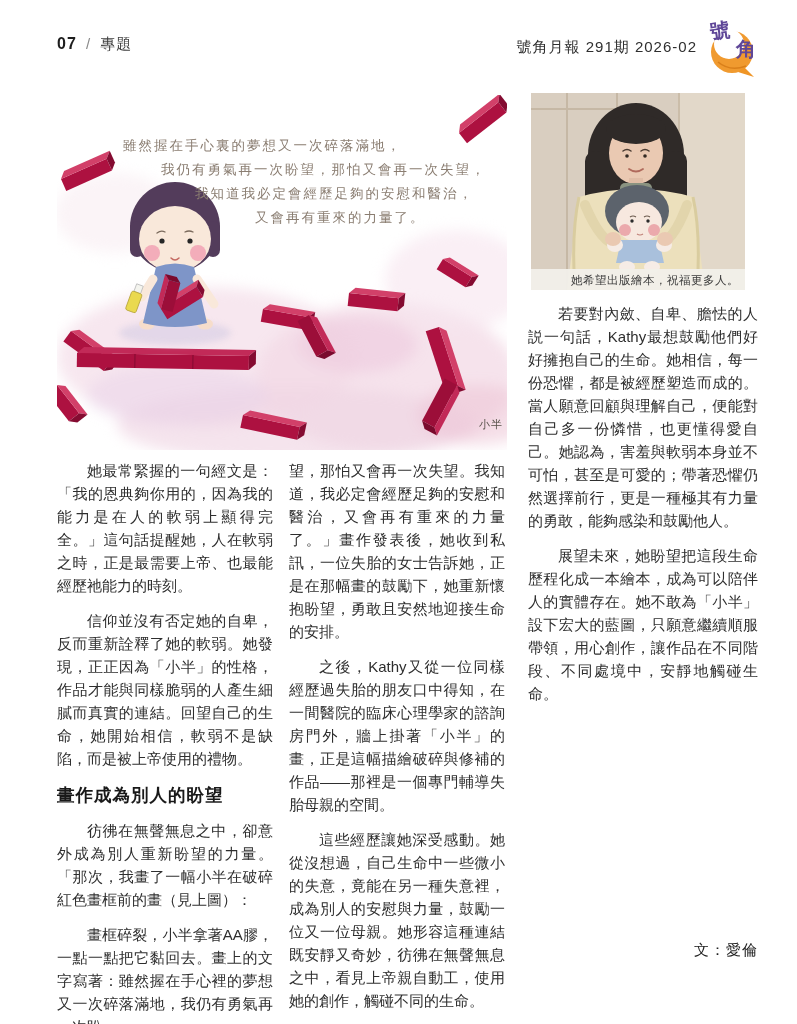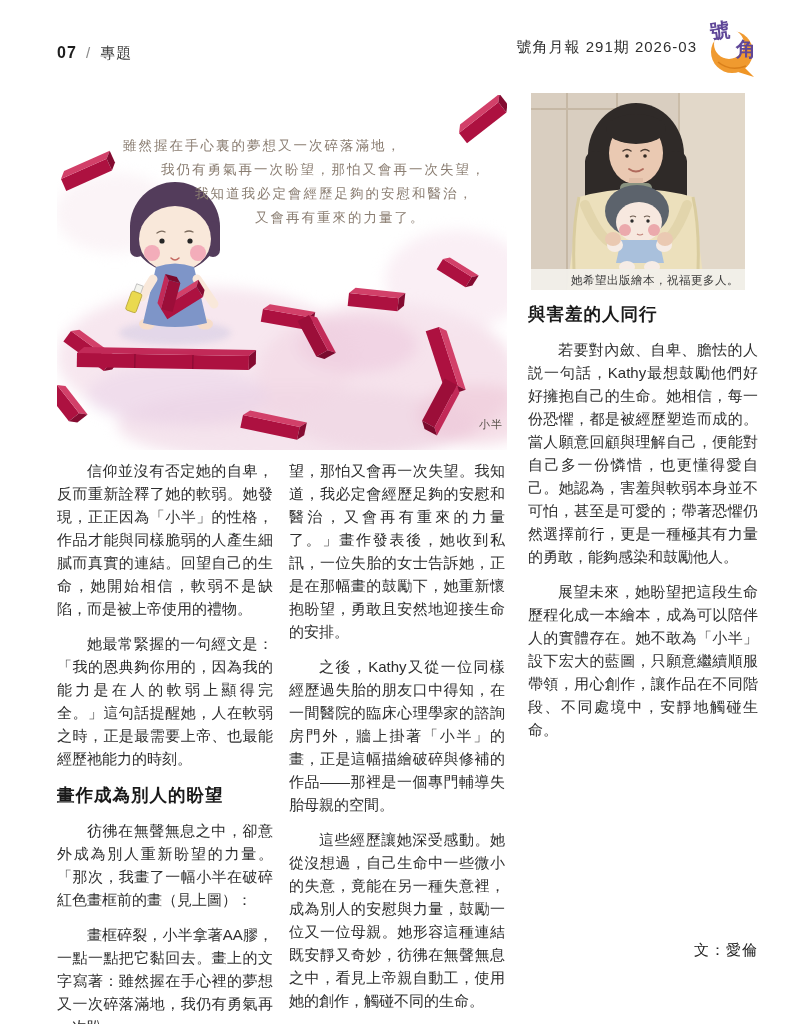--- a/index.html
+++ b/index.html
@@ -2,21 +2,21 @@
 <html><head>
 <meta charset="utf-8">
 <style>
   html,body { margin:0; padding:0; background:#ffffff; }
   .page {
     position:relative; width:797px; height:1024px; background:#ffffff;
     font-family:"Liberation Sans","DejaVu Sans",sans-serif;
     overflow:hidden;
   }
   
-  .hdr-left { position:absolute; left:57px; top:44px; font-size:15px; color:#3c3c3c; letter-spacing:1px; }
+  .hdr-left { position:absolute; left:57px; top:35px; font-size:15px; color:#3c3c3c; letter-spacing:1px; }
   .hdr-left .num { font-weight:bold; font-size:16px; color:#1e1e1e; }
   .hdr-left .sep { color:#8a8a8a; margin:0 4px; }
   .hdr-right { position:absolute; right:100px; top:38px; font-size:15px; color:#2f2f2f; letter-spacing:1px; }
   .logo { position:absolute; left:702px; top:14px; width:64px; height:64px; }
   
   .illus { position:absolute; left:57px; top:95px; width:450px; height:355px; }
   .photo { position:absolute; left:531px; top:93px; width:214px; height:197px; }
   .blur  { filter:blur(7px); }
   .blur2 { filter:blur(3px); }
   
@@ -39,21 +39,21 @@
 </head>
 <body>
 
 <div class="page">
 
   <div class="hdr-left">
     <span class="num">07</span>
     <span class="sep">/</span>
     <span>專題</span>
   </div>
-  <div class="hdr-right">號角月報 291期 2026-03</div>
+  <div class="hdr-right">號角月報 291期 2026-02</div>
 
   <svg class="logo" viewBox="0 0 64 64">
     <g>
       <circle cx="30" cy="38" r="21" fill="#f09a2f"></circle>
       <circle cx="27" cy="30" r="15" fill="#ffffff"></circle>
       <polygon points="42,53 52,63 36,58" fill="#ef9526"></polygon>
       <path d="M 16,48 Q 28,58 44,52" stroke="#d97f1a" stroke-width="1.6" fill="none"></path>
     </g>
     <text class="logo-ch" x="8" y="24" transform="rotate(-8 14 18)">號</text>
     <text class="logo-ch" x="34" y="42">角</text>
@@ -227,34 +227,33 @@
       <ellipse cx="82" cy="146" rx="8" ry="7" fill="#eac9b2"></ellipse>
       <ellipse cx="134" cy="146" rx="8" ry="7" fill="#eac9b2"></ellipse>
     </g>
     <g>
       <rect x="0" y="176" width="214" height="21" fill="#f1efe9" opacity="0.96"></rect>
       <text class="cap" x="208" y="191" text-anchor="end">她希望出版繪本，祝福更多人。</text>
     </g>
   </svg>
 
   <div class="col" id="col1">
+    <p>她最常緊握的一句經文是：「我的恩典夠你用的，因為我的能力是在人的軟弱上顯得完全。」這句話提醒她，人在軟弱之時，正是最需要上帝、也最能經歷祂能力的時刻。</p>
     <p>信仰並沒有否定她的自卑，反而重新詮釋了她的軟弱。她發現，正正因為「小半」的性格，作品才能與同樣脆弱的人產生細膩而真實的連結。回望自己的生命，她開始相信，軟弱不是缺陷，而是被上帝使用的禮物。</p>
-    <p>她最常緊握的一句經文是：「我的恩典夠你用的，因為我的能力是在人的軟弱上顯得完全。」這句話提醒她，人在軟弱之時，正是最需要上帝、也最能經歷祂能力的時刻。</p>
     <h2>畫作成為別人的盼望</h2>
     <p>彷彿在無聲無息之中，卻意外成為別人重新盼望的力量。「那次，我畫了一幅小半在破碎紅色畫框前的畫（見上圖）：</p>
     <p>畫框碎裂，小半拿著AA膠，一點一點把它黏回去。畫上的文字寫著：雖然握在手心裡的夢想又一次碎落滿地，我仍有勇氣再一次盼</p>
   </div>
 
   <div class="col" id="col2">
     <p class="cont">望，那怕又會再一次失望。我知道，我必定會經歷足夠的安慰和醫治，又會再有重來的力量了。」畫作發表後，她收到私訊，一位失胎的女士告訴她，正是在那幅畫的鼓勵下，她重新懷抱盼望，勇敢且安然地迎接生命的安排。</p>
     <p>之後，Kathy又從一位同樣經歷過失胎的朋友口中得知，在一間醫院的臨床心理學家的諮詢房門外，牆上掛著「小半」的畫，正是這幅描繪破碎與修補的作品——那裡是一個專門輔導失胎母親的空間。</p>
     <p>這些經歷讓她深受感動。她從沒想過，自己生命中一些微小的失意，竟能在另一種失意裡，成為別人的安慰與力量，鼓勵一位又一位母親。她形容這種連結既安靜又奇妙，彷彿在無聲無息之中，看見上帝親自動工，使用她的創作，觸碰不同的生命。</p>
   </div>
 
   <div class="col" id="col3">
-    <h2>與害羞的人同行</h2>
     <p>若要對內斂、自卑、膽怯的人説一句話，Kathy最想鼓勵他們好好擁抱自己的生命。她相信，每一份恐懼，都是被經歷塑造而成的。當人願意回顧與理解自己，便能對自己多一份憐惜，也更懂得愛自己。她認為，害羞與軟弱本身並不可怕，甚至是可愛的；帶著恐懼仍然選擇前行，更是一種極其有力量的勇敢，能夠感染和鼓勵他人。</p>
     <p>展望未來，她盼望把這段生命歷程化成一本繪本，成為可以陪伴人的實體存在。她不敢為「小半」設下宏大的藍圖，只願意繼續順服帶領，用心創作，讓作品在不同階段、不同處境中，安靜地觸碰生命。</p>
   </div>
 
   <div class="byline">文：愛倫</div>
 
 </div>
 
 </body></html>

